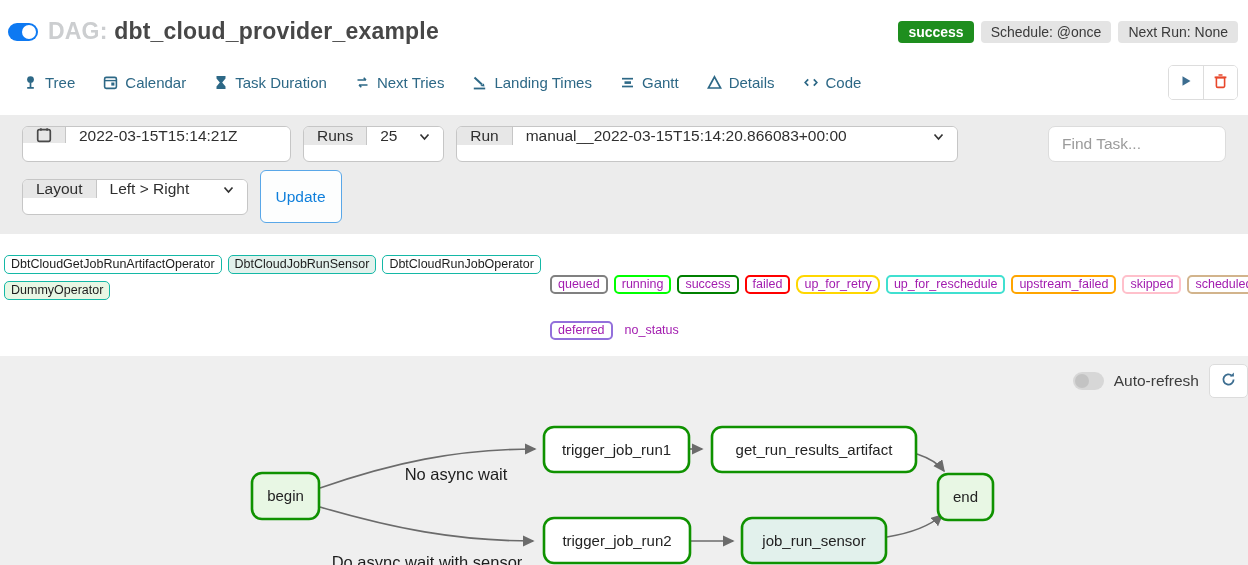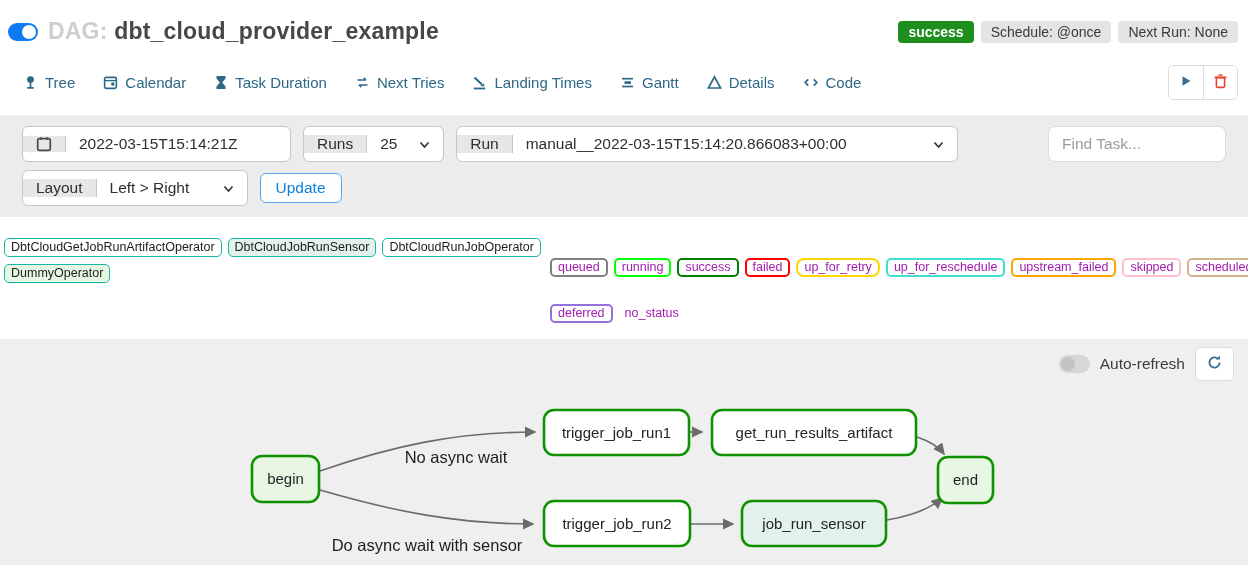--- a/index.html
+++ b/index.html
@@ -23,40 +23,40 @@
   .tab svg { display:block; }
   .tabs .spacer { flex:1; }
   .btn-group { display:flex; border:1px solid #ddd; border-radius:5px; overflow:hidden; background:#fff; }
   .icon-btn { width:34px; height:33px; display:flex; align-items:center; justify-content:center; background:#fff; border:none; cursor:pointer; }
   .icon-btn + .icon-btn { border-left:1px solid #ddd; }
 
   
   .filter-bar { margin-top:15px; background:#ececec; padding:11px 22px 11px 22px; }
   .filter-row { display:flex; align-items:center; gap:12px; }
   .filter-row + .filter-row { margin-top:8px; }
-  .input-group { display:flex; align-items:center; border:1px solid #c6c6c6; border-radius:6px; overflow:hidden; background:#fff; height:36px; }
+  .input-group { display:flex; align-items:flex-start; border:1px solid #c6c6c6; border-radius:6px; overflow:hidden; background:#fff; height:36px; }
   .addon { background:#e7e7e7; display:flex; align-items:center; padding:0 13px; border-right:1px solid #c6c6c6; color:#2f2f2f; font-size:15.5px; }
   .ig-input { border:none; outline:none; padding:0 13px; font-size:15.5px; color:#2f2f2f; font-family:inherit; background:#fff; }
   .ig-select { display:flex; align-items:center; gap:12px; padding:0 13px; font-size:15.5px; background:#fff; cursor:pointer; color:#2f2f2f; }
   .find-input { margin-left:auto; margin-right:0; width:178px; height:36px; border:1px solid #dcdcdc; border-radius:7px; padding:16px 13px; font-size:15.5px; font-family:inherit; outline:none; color:#6d28d9; }
   .find-input::placeholder { color:#9b9b9b; }
-  .update-btn { height:30px; padding:0 15px; background:#fdfefe; border:1px solid #59a7e8; color:#0f7fdb; border-radius:6px; font-size:15.5px; font-family:inherit; cursor:pointer; }
+  .update-btn { height:53px; padding:0 15px; background:#fdfefe; border:1px solid #59a7e8; color:#0f7fdb; border-radius:6px; font-size:15.5px; font-family:inherit; cursor:pointer; }
 
   
   .legend { display:flex; padding:21px 4px 0 4px; align-items:flex-start; }
   .legend-col { display:flex; flex-direction:column; gap:7px; }
   .legend-col.ops { width:546px; flex:0 0 auto; }
   .legend-row { display:flex; gap:6px; flex-wrap:nowrap; }
   .op-badge { border:1px solid #14b8a6; border-radius:5px; padding:1px 6px 2px; font-size:12.5px; color:#1d1d1d; white-space:nowrap; background:#fff; }
   .status-badge { border:2px solid #888; border-radius:5px; padding:0 6px 1px; font-size:12.5px; color:#a21caf; background:#fff; white-space:nowrap;margin-top:20px; }
   .status-badge.plain { border:none; background:transparent; padding-top:2px; }
 
   
   .graph-panel { margin-top:16px; position:relative; background:#efefef; height:243px; width:1248px; }
-  .graph-controls { position:absolute; top:8px; right:14px; display:flex; align-items:center; gap:10px; z-index:2; }
+  .graph-controls { position:absolute; top:8px; right:0; display:flex; align-items:center; gap:10px; z-index:2; }
   .toggle-off { width:31px; height:18px; border-radius:9px; background:#d7d7d7; position:relative; cursor:pointer; }
   .toggle-off .knob { position:absolute; left:2px; top:2px; width:14px; height:14px; border-radius:50%; background:#c3c3c3; }
   .autorefresh-label { font-size:15.5px; color:#3d3d3d; }
   .refresh-btn { width:39px; height:34px; background:#fff; border:1px solid #dcdcdc; border-radius:5px; display:flex; align-items:center; justify-content:center; cursor:pointer; }
   .dag-svg { position:absolute; inset:0; }
   .node rect { stroke:#0f9200; stroke-width:2.6; cursor:pointer; }
   .node text { font-size:15px; fill:#232323; text-anchor:middle; cursor:pointer; }
   .edge { fill:none; stroke:#6b6b6b; stroke-width:1.6; }
   .edge-label { font-size:16.5px; fill:#1d1d1d; text-anchor:middle; }
 </style>

